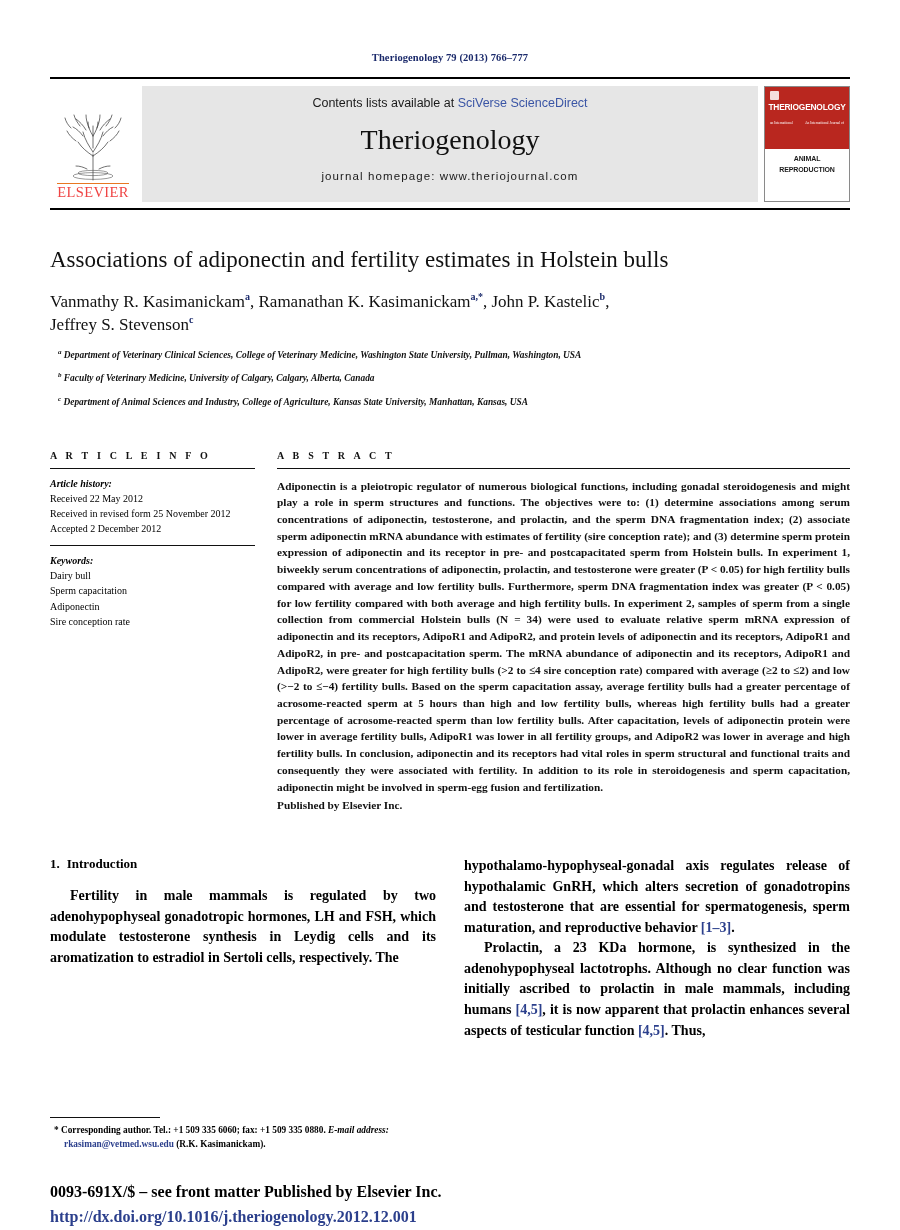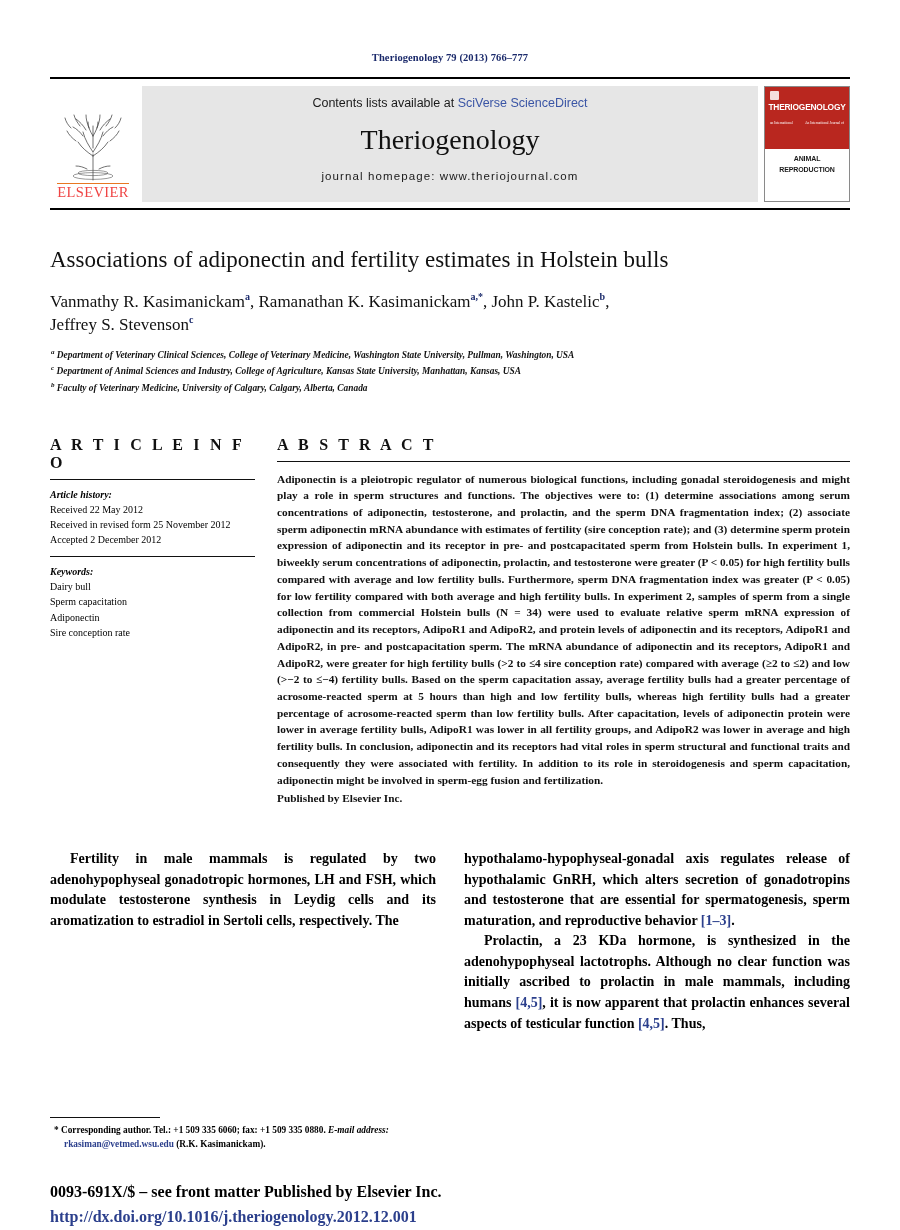--- a/index.html
+++ b/index.html
@@ -150,37 +150,37 @@
     color: #111;
     margin: 0 0 10px 0;
   }
   .authors sup { font-size: 10px; color:#1b2a6b; font-weight: bold; vertical-align: super;}
   .affil {
     font-family: "Liberation Serif", serif;
     font-style: italic;
     font-size: 9.4px;
     line-height: 1.55;
     color: #111;
-    margin: 1px;
+    margin: 8px;
     font-weight: bold;
   }
   .affil sup { font-size: 7px; vertical-align: super; }
 
   
   .info-abstract {
     margin: 40px 50px 0 50px;
     display: flex;
     gap: 22px;
   }
   .col-info { width: 205px; flex: 0 0 205px; }
   .col-abstract { flex: 1 1 auto; }
   .sec-head {
     font-family: "Liberation Serif", serif;
     font-weight: bold;
-    font-size: 16px;
+    font-size: 10px;
     letter-spacing: 3.2px;
     color: #111;
     padding-bottom: 7px;
   }
   .rule { border-top: 1.3px solid #111; }
   .info-group { padding-top: 7px; padding-bottom: 9px; }
   .info-label {
     font-style: italic; font-weight: bold;
     font-size: 10px; line-height: 1.5;
   }
@@ -320,22 +320,22 @@
     </div>
   </div>
 
   <div class="title-block">
     <h1 class="art-title">Associations of adiponectin and fertility estimates in Holstein bulls</h1>
     <div class="authors">
       <span>Vanmathy R. Kasimanickam</span><sup>a</sup>, <span>Ramanathan K. Kasimanickam</span><sup>a,*</sup>, <span>John P. Kastelic</span><sup>b</sup>,<br>
       <span>Jeffrey S. Stevenson</span><sup>c</sup>
     </div>
     <p class="affil"><sup>a</sup> <span>Department of Veterinary Clinical Sciences, College of Veterinary Medicine, Washington State University, Pullman, Washington, USA</span></p>
+    <p class="affil"><sup>b</sup> <span>Faculty of Veterinary Medicine, University of Calgary, Calgary, Alberta, Canada</span></p>
     <p class="affil"><sup>c</sup> <span>Department of Animal Sciences and Industry, College of Agriculture, Kansas State University, Manhattan, Kansas, USA</span></p>
-    <p class="affil"><sup>b</sup> <span>Faculty of Veterinary Medicine, University of Calgary, Calgary, Alberta, Canada</span></p>
   </div>
 
   <div class="info-abstract">
 
     <div class="col-info">
       <div class="sec-head">A R T I C L E   I N F O</div>
       <div class="rule"></div>
       <div class="info-group">
         <div class="info-label">Article history:</div>
         <div class="info-line">Received 22 May 2012</div>
@@ -357,20 +357,23 @@
       <div class="rule"></div>
       <div class="abstract-body">
         <p>Adiponectin is a pleiotropic regulator of numerous biological functions, including gonadal steroidogenesis and might play a role in sperm structures and functions. The objectives were to: (1) determine associations among serum concentrations of adiponectin, testosterone, and prolactin, and the sperm DNA fragmentation index; (2) associate sperm adiponectin mRNA abundance with estimates of fertility (sire conception rate); and (3) determine sperm protein expression of adiponectin and its receptor in pre- and postcapacitated sperm from Holstein bulls. In experiment 1, biweekly serum concentrations of adiponectin, prolactin, and testosterone were greater (P &lt; 0.05) for high fertility bulls compared with average and low fertility bulls. Furthermore, sperm DNA fragmentation index was greater (P &lt; 0.05) for low fertility compared with both average and high fertility bulls. In experiment 2, samples of sperm from a single collection from commercial Holstein bulls (N = 34) were used to evaluate relative sperm mRNA expression of adiponectin and its receptors, AdipoR1 and AdipoR2, and protein levels of adiponectin and its receptors, AdipoR1 and AdipoR2, in pre- and postcapacitation sperm. The mRNA abundance of adiponectin and its receptors, AdipoR1 and AdipoR2, were greater for high fertility bulls (&gt;2 to ≤4 sire conception rate) compared with average (≥2 to ≤2) and low (&gt;−2 to ≤−4) fertility bulls. Based on the sperm capacitation assay, average fertility bulls had a greater percentage of acrosome-reacted sperm at 5 hours than high and low fertility bulls, whereas high fertility bulls had a greater percentage of acrosome-reacted sperm than low fertility bulls. After capacitation, levels of adiponectin protein were lower in average fertility bulls, AdipoR1 was lower in all fertility groups, and AdipoR2 was lower in average and high fertility bulls. In conclusion, adiponectin and its receptors had vital roles in sperm structural and functional traits and consequently they were associated with fertility. In addition to its role in steroidogenesis and sperm capacitation, adiponectin might be involved in sperm-egg fusion and fertilization.</p>
         <div class="pub-line">Published by Elsevier Inc.</div>
       </div>
     </div>
   </div>
 
   <div class="body-cols">
     <div class="bcol">
+      <div class="h2">
+        <span class="num">1.</span><span>Introduction</span>
+      </div>
       <p class="para">Fertility in male mammals is regulated by two adenohypophyseal gonadotropic hormones, LH and FSH, which modulate testosterone synthesis in Leydig cells and its aromatization to estradiol in Sertoli cells, respectively. The</p>
     </div>
     <div class="bcol">
       <p class="para" style="text-indent:0"><span>hypothalamo-hypophyseal-gonadal axis regulates release of hypothalamic GnRH, which alters secretion of gonadotropins and testosterone that are essential for spermatogenesis, sperm maturation, and reproductive behavior </span><span class="ref">[1–3]</span><span>.</span></p>
       <p class="para"><span>Prolactin, a 23 KDa hormone, is synthesized in the adenohypophyseal lactotrophs. Although no clear function was initially ascribed to prolactin in male mammals, including humans </span><span class="ref">[4,5]</span><span>, it is now apparent that prolactin enhances several aspects of testicular function </span><span class="ref">[4,5]</span><span>. Thus,</span></p>
     </div>
   </div>
 
   <div class="footnote-area">
     <div class="fn-rule"></div>

